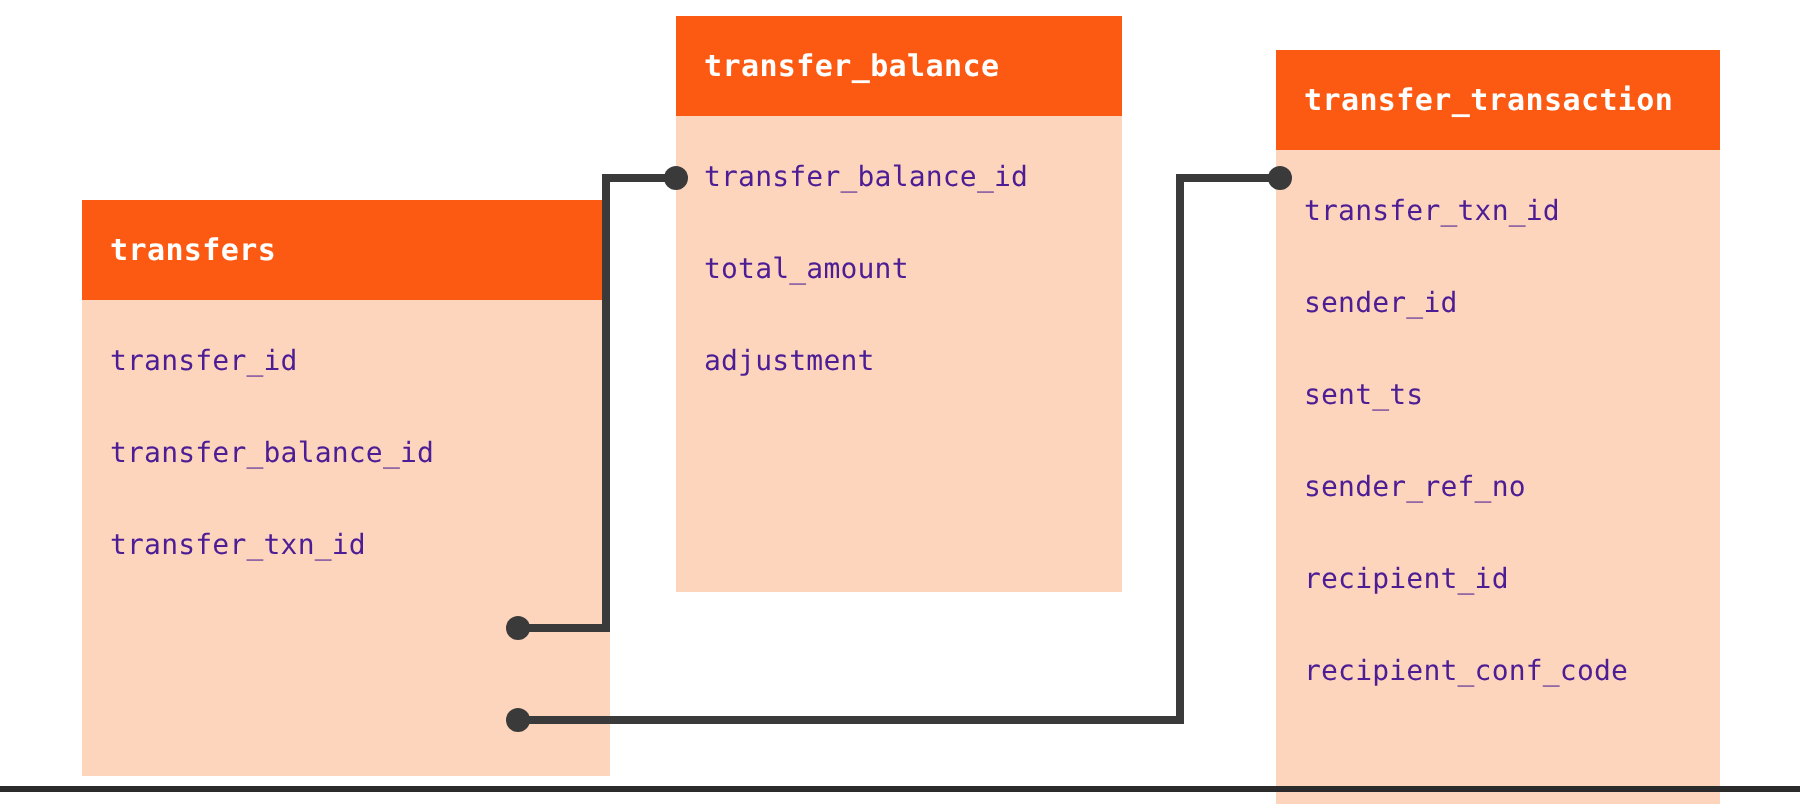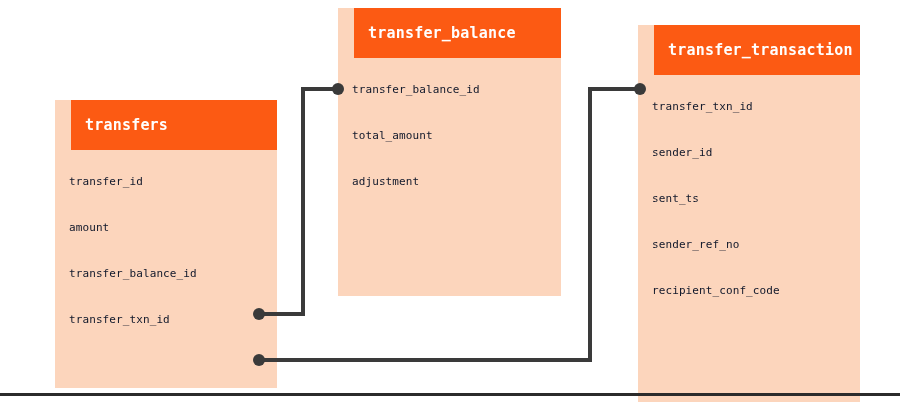--- a/index.html
+++ b/index.html
@@ -30,39 +30,38 @@
     height: 50px;
     background: #fc5a13;
     color: #ffffff;
     font-size: 15px;
     font-weight: bold;
     letter-spacing: 0.2px;
     display: flex;
     align-items: center;
     padding-left: 14px;
     box-sizing: border-box;
-    margin-left: 16px;
   }
   .entity-fields {
     padding-top: 8px;
   }
   .field {
     height: 46px;
     display: flex;
     align-items: center;
     padding-left: 14px;
     box-sizing: border-box;
-    color: #0f172a;
-    font-size: 11px;
+    color: #4c1d95;
+    font-size: 14px;
     letter-spacing: 0.1px;
     white-space: nowrap;
   }
 
   
-  #ent-transfers            { left: 55px;  top: 100px; width: 222px; height: 288px; }
+  #ent-transfers            { left: 41px;  top: 100px; width: 264px; height: 288px; }
   #ent-transfer-balance     { left: 338px; top: 8px;   width: 223px; height: 288px; }
   #ent-transfer-transaction { left: 638px; top: 25px;   width: 222px; height: 382px; }
 
   
   .conn-svg {
     position: absolute;
     left: 0;
     top: 0;
     width: 900px;
     height: 402px;
@@ -91,21 +90,20 @@
 </style>
 </head>
 <body>
 
 <div id="canvas">
 
   <div class="entity" id="ent-transfers">
     <div class="entity-header">transfers</div>
     <div class="entity-fields">
       <div class="field">transfer_id</div>
-      <div class="field">amount</div>
       <div class="field">transfer_balance_id</div>
       <div class="field">transfer_txn_id</div>
     </div>
   </div>
 
   <div class="entity" id="ent-transfer-balance">
     <div class="entity-header">transfer_balance</div>
     <div class="entity-fields">
       <div class="field">transfer_balance_id</div>
       <div class="field">total_amount</div>
@@ -113,20 +111,21 @@
     </div>
   </div>
 
   <div class="entity" id="ent-transfer-transaction">
     <div class="entity-header">transfer_transaction</div>
     <div class="entity-fields">
       <div class="field">transfer_txn_id</div>
       <div class="field">sender_id</div>
       <div class="field">sent_ts</div>
       <div class="field">sender_ref_no</div>
+      <div class="field">recipient_id</div>
       <div class="field">recipient_conf_code</div>
     </div>
   </div>
 
   <svg class="conn-svg" viewBox="0 0 900 402" xmlns="http://www.w3.org/2000/svg">
     <path class="conn-path" d="M 259 314 L 303 314 L 303 89 L 338 89"></path>
     <path class="conn-path" d="M 259 360 L 590 360 L 590 89 L 638 89"></path>
 
     <circle class="conn-dot" cx="259" cy="314" r="6"></circle>
     <circle class="conn-dot" cx="338" cy="89" r="6"></circle>

